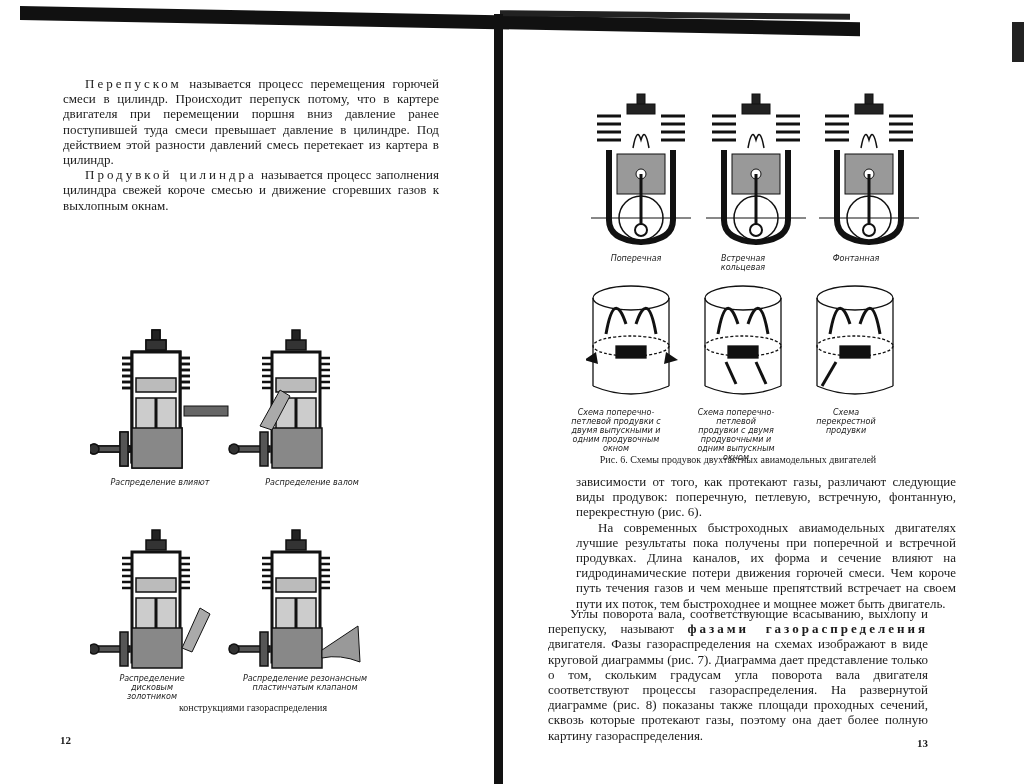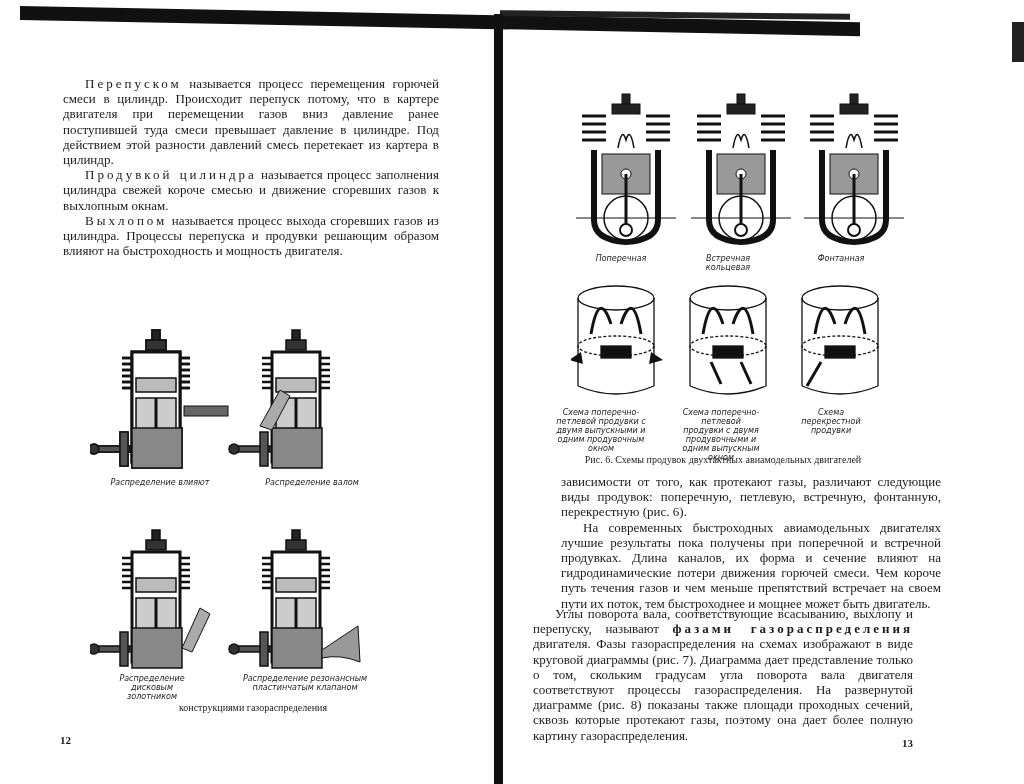--- a/index.html
+++ b/index.html
@@ -5,21 +5,21 @@
   html, body { margin:0; padding:0; }
   body { width:1024px; height:784px; background:#fff; position:relative; overflow:hidden;
          font-family:"Liberation Serif","DejaVu Serif",serif; color:#1a1a1a; }
   .topbar { position:absolute; left:20px; top:6px; width:840px; height:14px; background:#111;
             transform:skewY(1.1deg); transform-origin:left top; }
   .topbar2 { position:absolute; left:500px; top:12px; width:350px; height:6px; background:#222; transform:skewY(0.6deg); }
   .spine { position:absolute; left:494px; top:14px; width:9px; height:770px; background:#111; }
   .rightedge { position:absolute; left:1012px; top:22px; width:12px; height:40px; background:#222; }
   .page { position:absolute; top:0; height:784px; }
   .left { left:0; width:494px; }
-  .right { left:476px; width:521px; }
+  .right { left:491px; width:521px; }
   .text { position:absolute; font-size:13px; line-height:15.2px; text-align:justify; }
   .text p { margin:0; text-indent:22px; }
   .sp { letter-spacing:3px; }
   .ltext { left:63px; top:76px; width:376px; }
   .rtext1 { left:57px; top:474px; width:380px;margin-left:28px; }
   .rtext2 { left:57px; top:606px; width:380px; }
   .fig { position:absolute; }
   .cap-it { position:absolute; font-style:italic; font-family:"DejaVu Sans",sans-serif; font-size:8px; line-height:9px; text-align:center; color:#222; }
   .figcap { position:absolute; font-size:10px; line-height:12px; text-align:center; }
   .pnum { position:absolute; font-size:11px;font-weight:bold; }
@@ -27,23 +27,22 @@
 </head>
 <body>
 
 <div class="topbar"></div>
 <div class="topbar2"></div>
 <div class="spine"></div>
 <div class="rightedge"></div>
 
 <div class="page left">
   <div class="text ltext">
-    <p><span class="sp">Перепуском</span><span> называется процесс перемещения горючей смеси в цилиндр. Происходит перепуск потому, что в картере двигателя при перемещении газов вниз давление ранее поступившей туда смеси превышает давление в цилиндре. Под действием этой разности давлений смесь перетекает из картера в цилиндр.</span></p>
+    <p><span class="sp">Перепуском</span><span> называется процесс перемещения горючей смеси в цилиндр. Происходит перепуск потому, что в картере двигателя при перемещении поршня вниз давление ранее поступившей туда смеси превышает давление в цилиндре. Под действием этой разности давлений смесь перетекает из картера в цилиндр.</span></p>
     <p><span class="sp">Продувкой цилиндра</span><span> называется процесс заполнения цилиндра свежей короче смесью и движение сгоревших газов к выхлопным окнам.</span></p>
-    <p><span class="sp">Выхлопом</span><span> называется процесс выхода сгоревших газов из цилиндра. Процессы перепуска и продувки решающим образом влияют на быстроходность и мощность двигателя.</span></p>
   </div>
 
   <svg class="fig" style="left:90px;top:318px" width="340" height="360">
     <g id="eng" stroke="#111" fill="none" stroke-width="1.5">
       <rect x="62" y="12" width="8" height="12" fill="#222"></rect>
       <rect x="56" y="22" width="20" height="10" fill="#333"></rect>
       <g stroke-width="2.5">
         <line x1="32" y1="40" x2="100" y2="40"></line>
           <line x1="32" y1="46" x2="100" y2="46"></line>
         <line x1="32" y1="52" x2="100" y2="52"></line>

